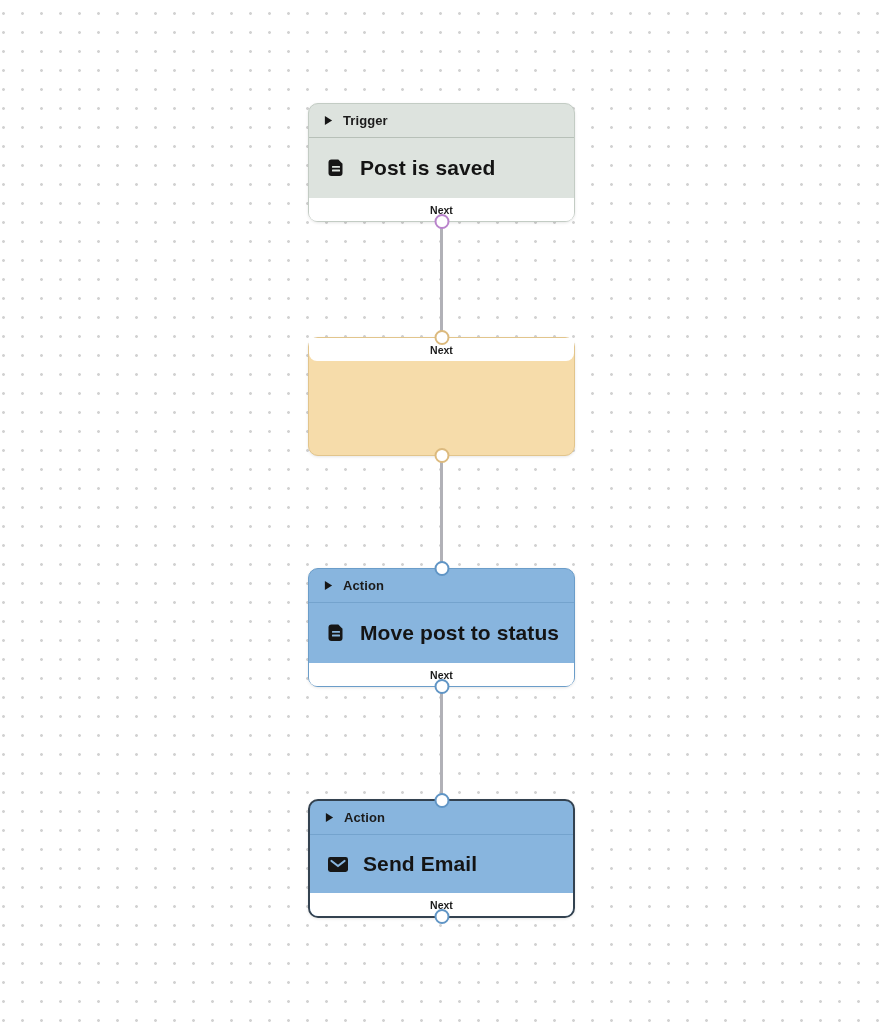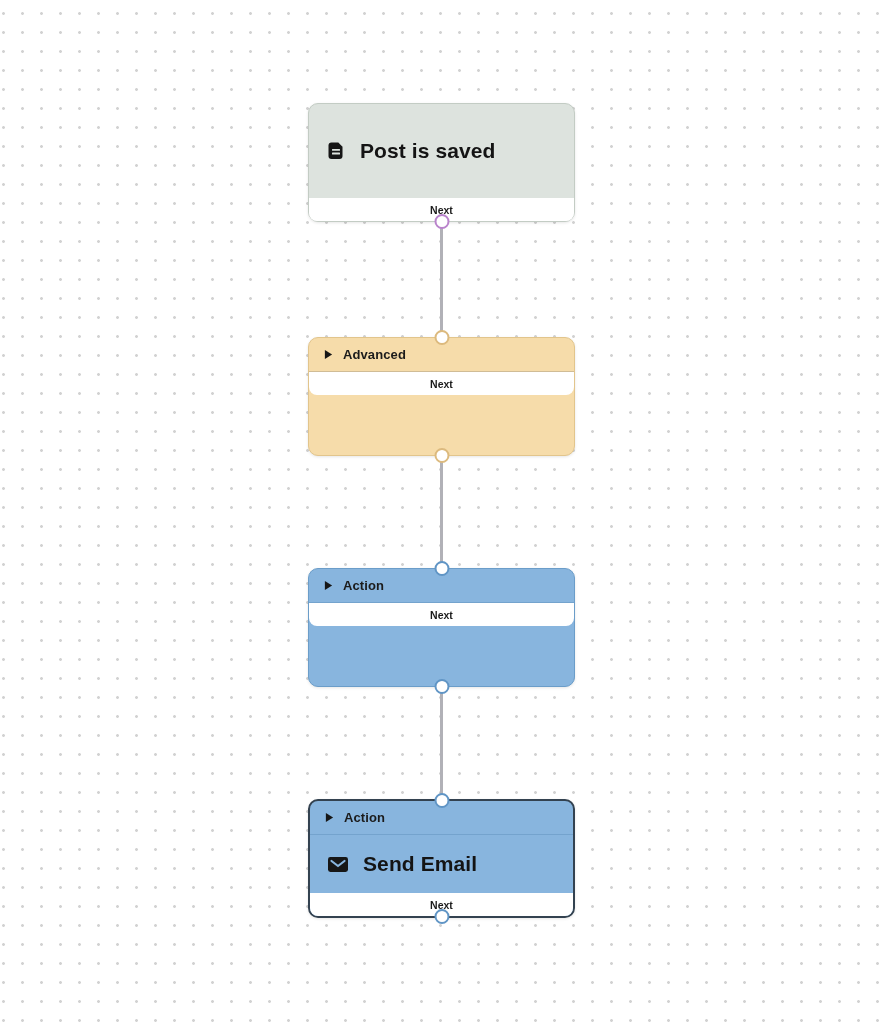--- a/index.html
+++ b/index.html
@@ -117,61 +117,71 @@
 </head>
 <body>
 
 <div class="canvas" style="--bg: #ffffff; --dot: #d2d2d2; --edge: #b1b1b7;">
 
   <div class="edge edge-1"></div>
   <div class="edge edge-2"></div>
   <div class="edge edge-3"></div>
 
   <div class="node node-1" style="--fill: #dde3de; --border: #c3ccc4; --divider: #b7c0b8; --pbottom: #b983cc;">
+    <div class="node-header">
+      <span class="tri-icon">
+        <svg width="9" height="11" viewBox="0 0 10 12">
+            <path d="M1 1l8 5-8 5z" fill="#161616"></path>
+          </svg>
+      </span>
+      <span class="type-label">Trigger</span>
+    </div>
     <div class="node-body">
       <span class="body-icon">
         <svg width="22" height="22" viewBox="0 0 22 22">
           <path d="M6.5 2.5h6.8l4.2 4.2V16a3 3 0 0 1-3 3h-8a3 3 0 0 1-3-3V5.5a3 3 0 0 1 3-3z" fill="#161616"></path>
           <rect x="7" y="9" width="8" height="1.8" rx="0.5" fill="var(--fill)"></rect>
           <rect x="7" y="12.6" width="8" height="1.8" rx="0.5" fill="var(--fill)"></rect>
         </svg>
       </span>
       <span class="node-title">Post is saved</span>
     </div>
     <div class="node-footer">
       <span class="next-label">Next</span>
     </div>
     <span class="port port-bottom"></span>
   </div>
 
   <div class="node node-2" style="--fill: #f6dcaa; --border: #e2c58c; --divider: #d0bc96; --ptop: #dcba7e; --pbottom: #dcba7e;">
-    <div class="node-header">
-      <span class="tri-icon">
-        <svg width="9" height="11" viewBox="0 0 10 12">
-            <path d="M1 1l8 5-8 5z" fill="#161616"></path>
-          </svg>
-      </span>
-      <span class="type-label">Advanced</span>
-    </div>
     <div class="node-footer">
       <span class="next-label">Next</span>
     </div>
     <span class="port port-top"></span>
     <span class="port port-bottom"></span>
   </div>
 
   <div class="node node-3" style="--fill: #88b5de; --border: #6b9dc9; --divider: #74a3cd; --ptop: #6095c5; --pbottom: #6095c5;">
     <div class="node-header">
       <span class="tri-icon">
         <svg width="9" height="11" viewBox="0 0 10 12">
             <path d="M1 1l8 5-8 5z" fill="#161616"></path>
           </svg>
       </span>
       <span class="type-label">Action</span>
     </div>
+    <div class="node-body">
+      <span class="body-icon">
+        <svg width="22" height="22" viewBox="0 0 22 22">
+          <path d="M6.5 2.5h6.8l4.2 4.2V16a3 3 0 0 1-3 3h-8a3 3 0 0 1-3-3V5.5a3 3 0 0 1 3-3z" fill="#161616"></path>
+          <rect x="7" y="9" width="8" height="1.8" rx="0.5" fill="var(--fill)"></rect>
+          <rect x="7" y="12.6" width="8" height="1.8" rx="0.5" fill="var(--fill)"></rect>
+        </svg>
+      </span>
+      <span class="node-title">Move post to status</span>
+    </div>
     <div class="node-footer">
       <span class="next-label">Next</span>
     </div>
     <span class="port port-top"></span>
     <span class="port port-bottom"></span>
   </div>
 
   <div class="node node-4 selected" style="--fill: #88b5de; --border: #334250; --divider: #74a3cd; --ptop: #6095c5; --pbottom: #6095c5;">
     <div class="node-header">
       <span class="tri-icon">

